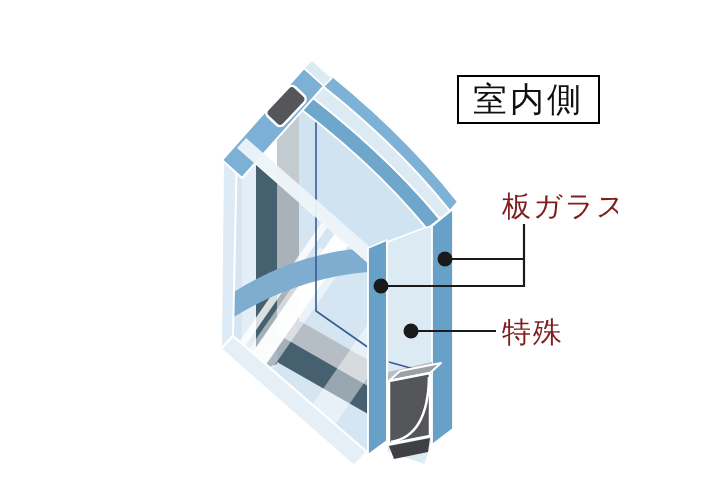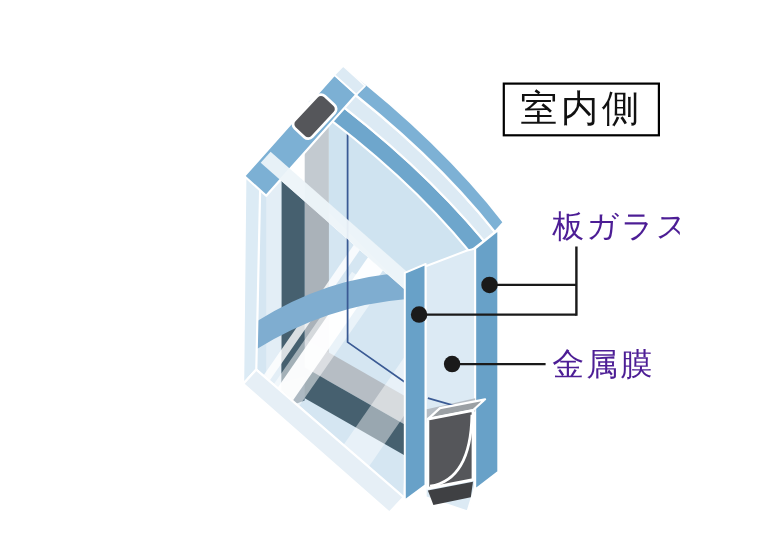--- a/index.html
+++ b/index.html
@@ -10,21 +10,21 @@
   .stage svg{position:absolute;left:0;top:0;}
   .boxed-label{
     position:absolute;border:2.5px solid #000;background:#fff;color:#111;
     font-family:"Liberation Serif","DejaVu Serif",serif;
     font-size:34px;line-height:45px;letter-spacing:3px;
     padding:0 14px;white-space:nowrap;
   }
   .boxed-label.indoor{left:457px;top:75px;}
   .boxed-label.outdoor{left:55px;top:253px;}
   .plain-label{
-    position:absolute;color:#4c1d95;
+    position:absolute;color:#7f1d1d;
     font-family:"Liberation Sans","DejaVu Sans",sans-serif;
     font-size:29px;line-height:40px;letter-spacing:2px;white-space:nowrap;
   }
   .plain-label.glass{left:502px;top:186px;}
   .plain-label.film{left:502px;top:312px;}
 </style>
 </head>
 <body>
 
 <div class="stage">
@@ -94,16 +94,16 @@
     <g style="fill:var(--ink)">
       <circle cx="445" cy="259" r="7.5"></circle>
       <circle cx="381" cy="286" r="7.5"></circle>
       <circle cx="411" cy="331" r="7.5"></circle>
     </g>
   </svg>
 
   <div class="boxed-label indoor">室内側</div>
   <div class="plain-label glass">板ガラス</div>
   <div class="plain-label film">
-    <div>金属膜</div>
+    <div>特殊</div>
   </div>
 
 </div>
 
 </body></html>

